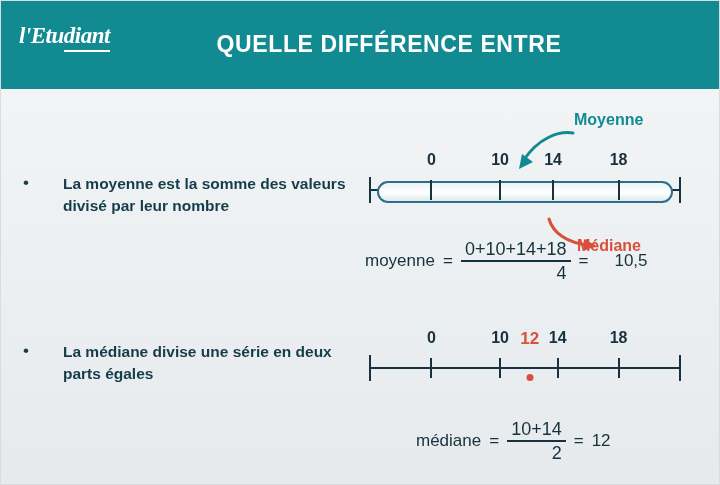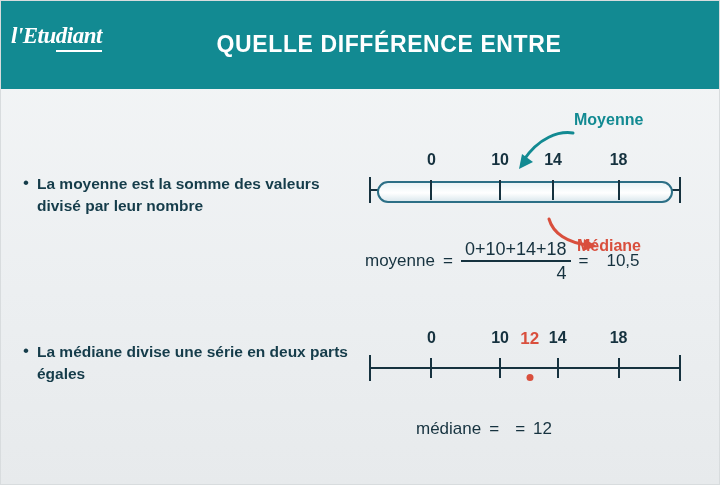--- a/index.html
+++ b/index.html
@@ -32,21 +32,21 @@
   }
   .logo {
     width: 118px;
     flex: 0 0 118px;
     color: #ffffff;
     font-family: "Liberation Serif", serif;
     font-weight: bold;
     font-style: italic;
     font-size: 23px;
     letter-spacing: -0.5px;
-    padding-left: 10px;
+    padding-left: 18px;
     box-sizing: border-box;
     position: relative;
     top: -8px;
   }
   .logo .tail {
     display: inline-block;
     border-bottom: 2px solid #ffffff;
     padding-bottom: 1px;
   }
   .header-title {
@@ -79,20 +79,21 @@
     font-size: 17px;
     line-height: 20px;
     margin-right: 8px;
     flex: 0 0 auto;
   }
   .bullet-text {
     color: #153c4a;
     font-size: 15.5px;
     font-weight: bold;
     line-height: 1.42;
+    margin-left: 26px;
   }
   #bullet-moyenne { left: 22px; top: 84px; }
   #bullet-mediane { left: 22px; top: 252px; }
 
   
   .numberline {
     position: absolute;
   }
   #numberline-moyenne { left: 368px; top: 62px; width: 312px; }
   #numberline-mediane { left: 368px; top: 240px; width: 312px; }
@@ -272,21 +273,21 @@
 
     <div class="formula" id="formula-moyenne">
       <span class="name">moyenne</span>
       <span class="eq">=</span>
       <span class="fraction">
         <span class="num">0+10+14+18</span>
         <span class="bar"></span>
         <span class="den">4</span>
       </span>
       <span class="eq">=</span>
-      <span class="result" style="margin-left:10px">10,5</span>
+      <span class="result" style="margin-left:18px">10,5</span>
     </div>
 
     <div class="numberline" id="numberline-mediane">
       <div class="nl-labels">
         <span class="nl-label" style="left:20%">0</span>
         <span class="nl-label" style="left:42%">10</span>
         <span class="nl-label highlight" style="left:51.5%">12</span>
         <span class="nl-label" style="left:60.5%">14</span>
         <span class="nl-label" style="left:80%">18</span>
       </div>
@@ -304,18 +305,23 @@
 
     <svg class="arrow-svg" id="arrow-mediane" width="60" height="40" viewBox="0 0 60 40">
       <path d="M8 4 C12 18, 26 28, 48 30" stroke="#d94f3d" stroke-width="3" fill="none" stroke-linecap="round"></path>
       <path d="M56 31 L42 36 L43 24 Z" fill="#d94f3d"></path>
     </svg>
     <div class="annot" id="annot-mediane">Médiane</div>
 
     <div class="formula" id="formula-mediane">
       <span class="name">médiane</span>
       <span class="eq">=</span>
+      <span class="fraction">
+        <span class="num">10+14</span>
+        <span class="bar"></span>
+        <span class="den">2</span>
+      </span>
       <span class="eq">=</span>
       <span class="result" style="margin-left:0">12</span>
     </div>
 
   </div>
 </div>
 
 </body></html>

